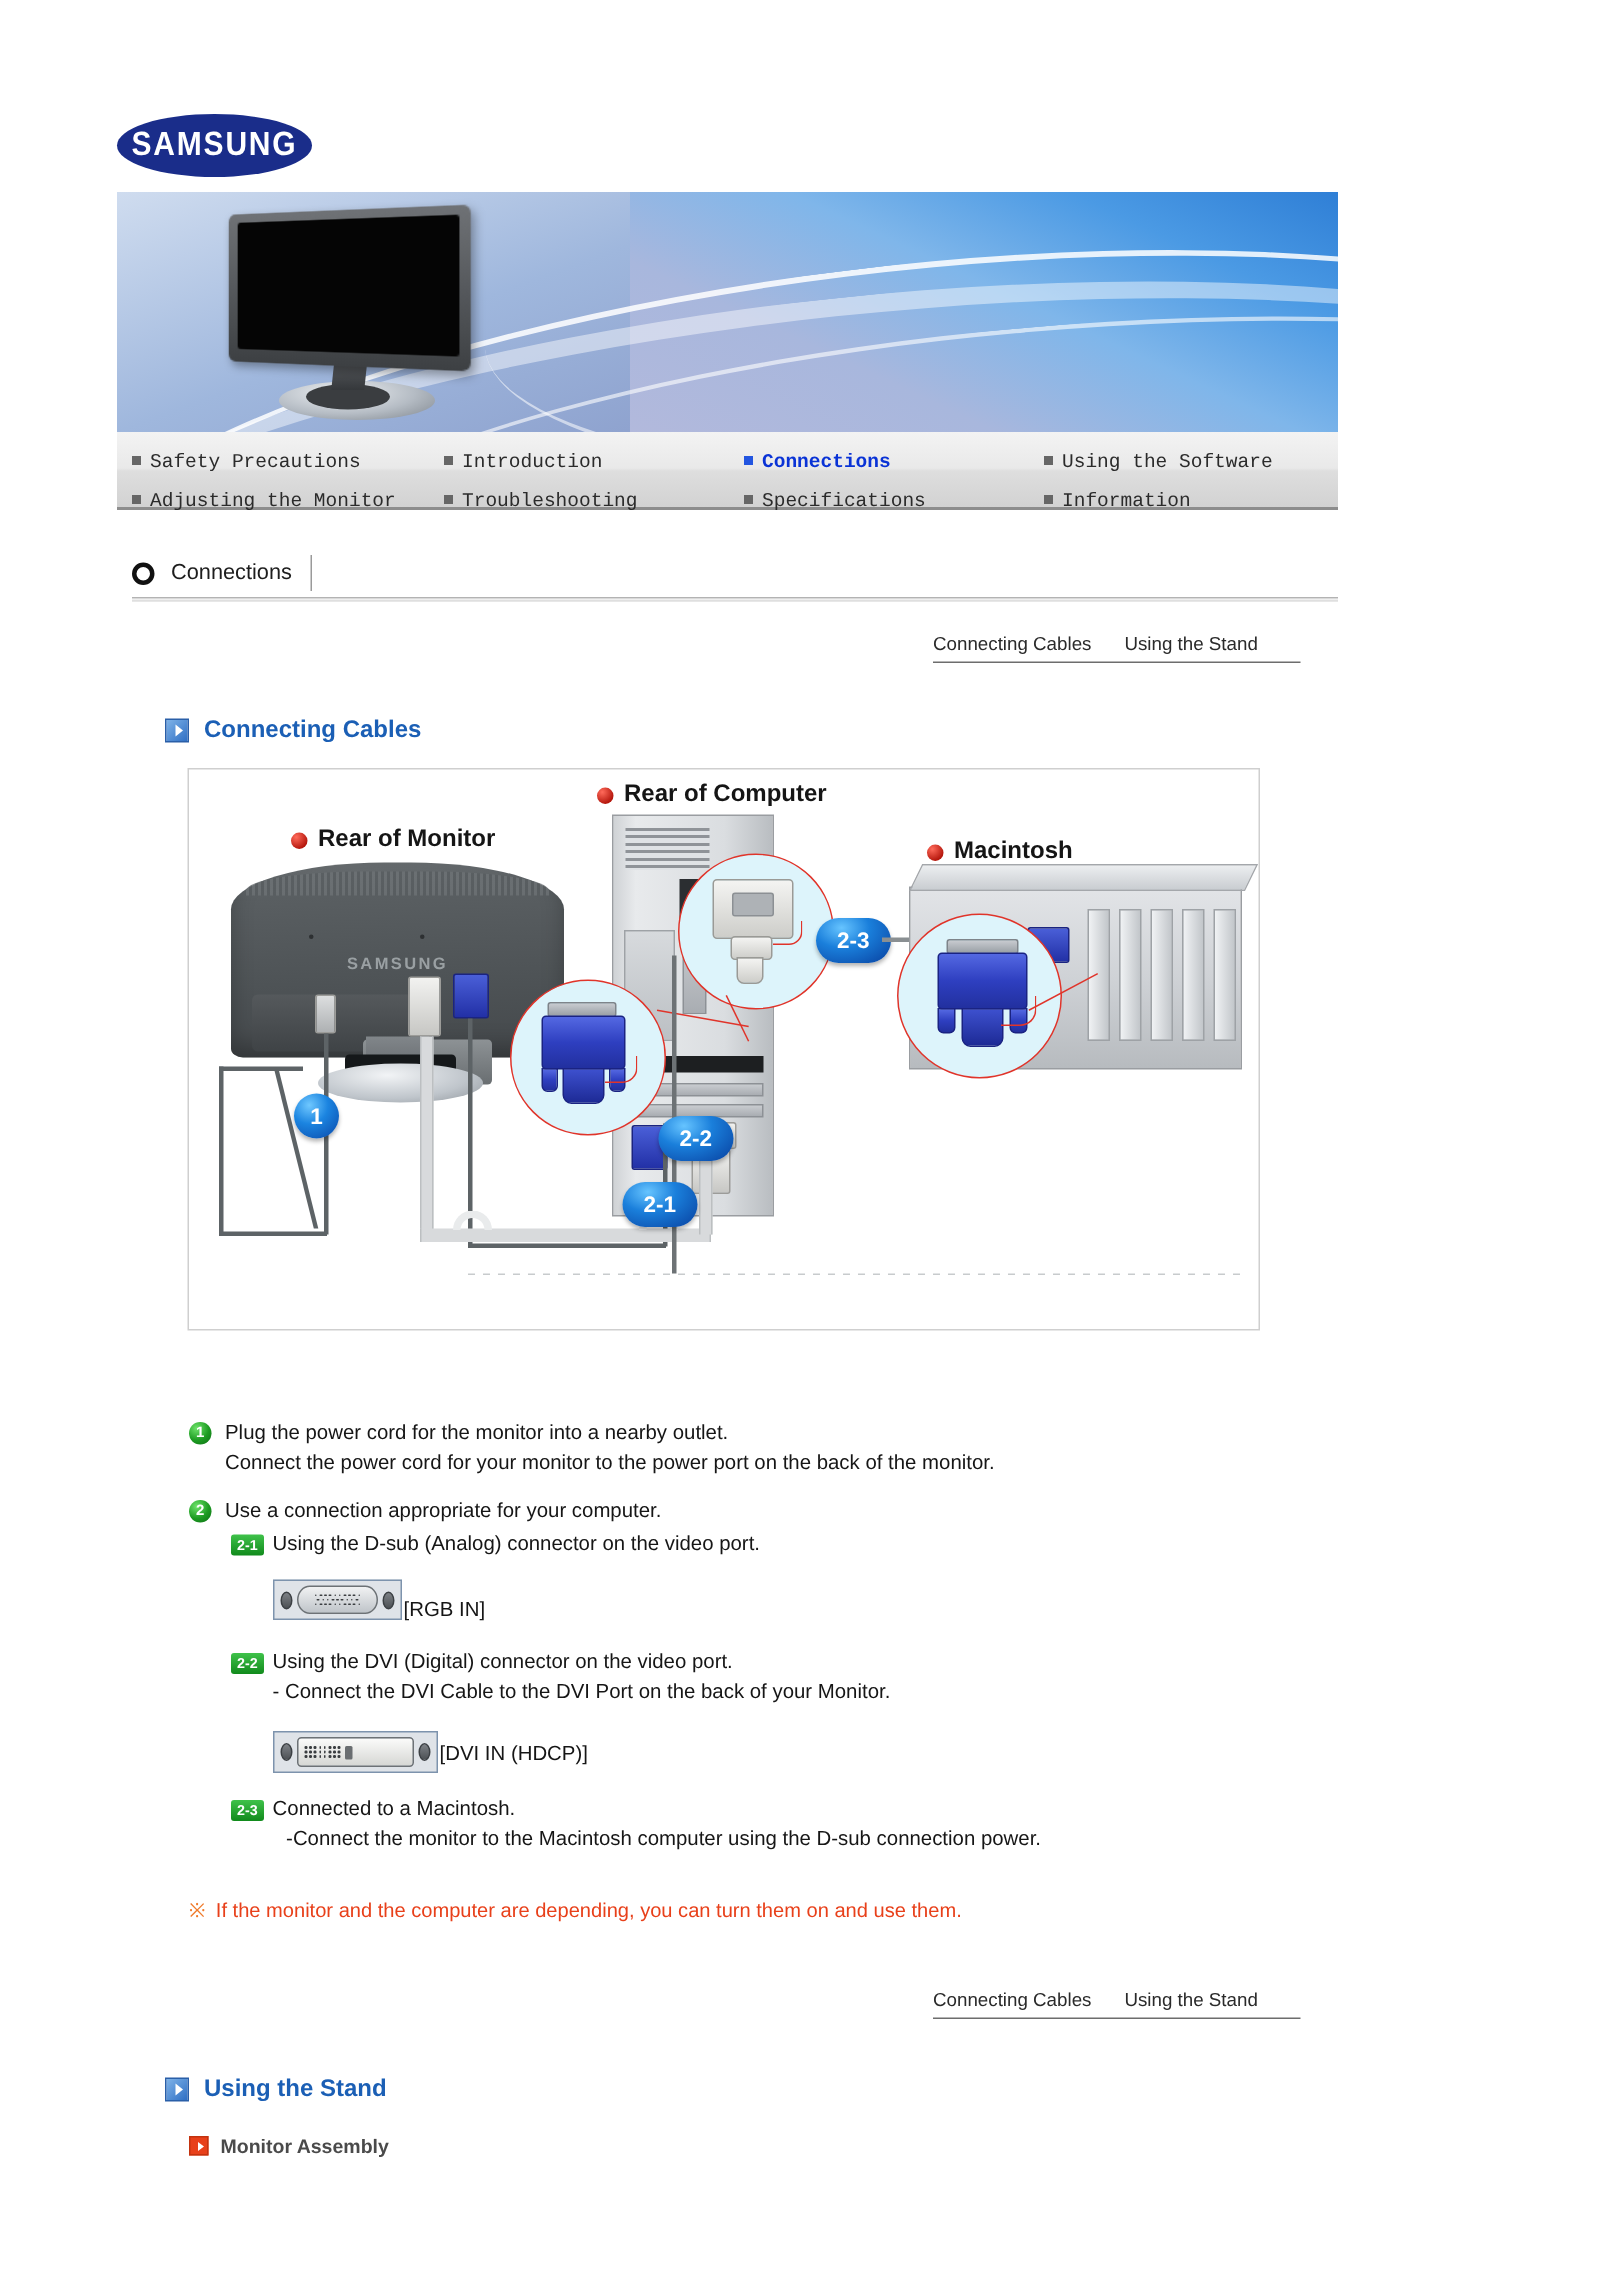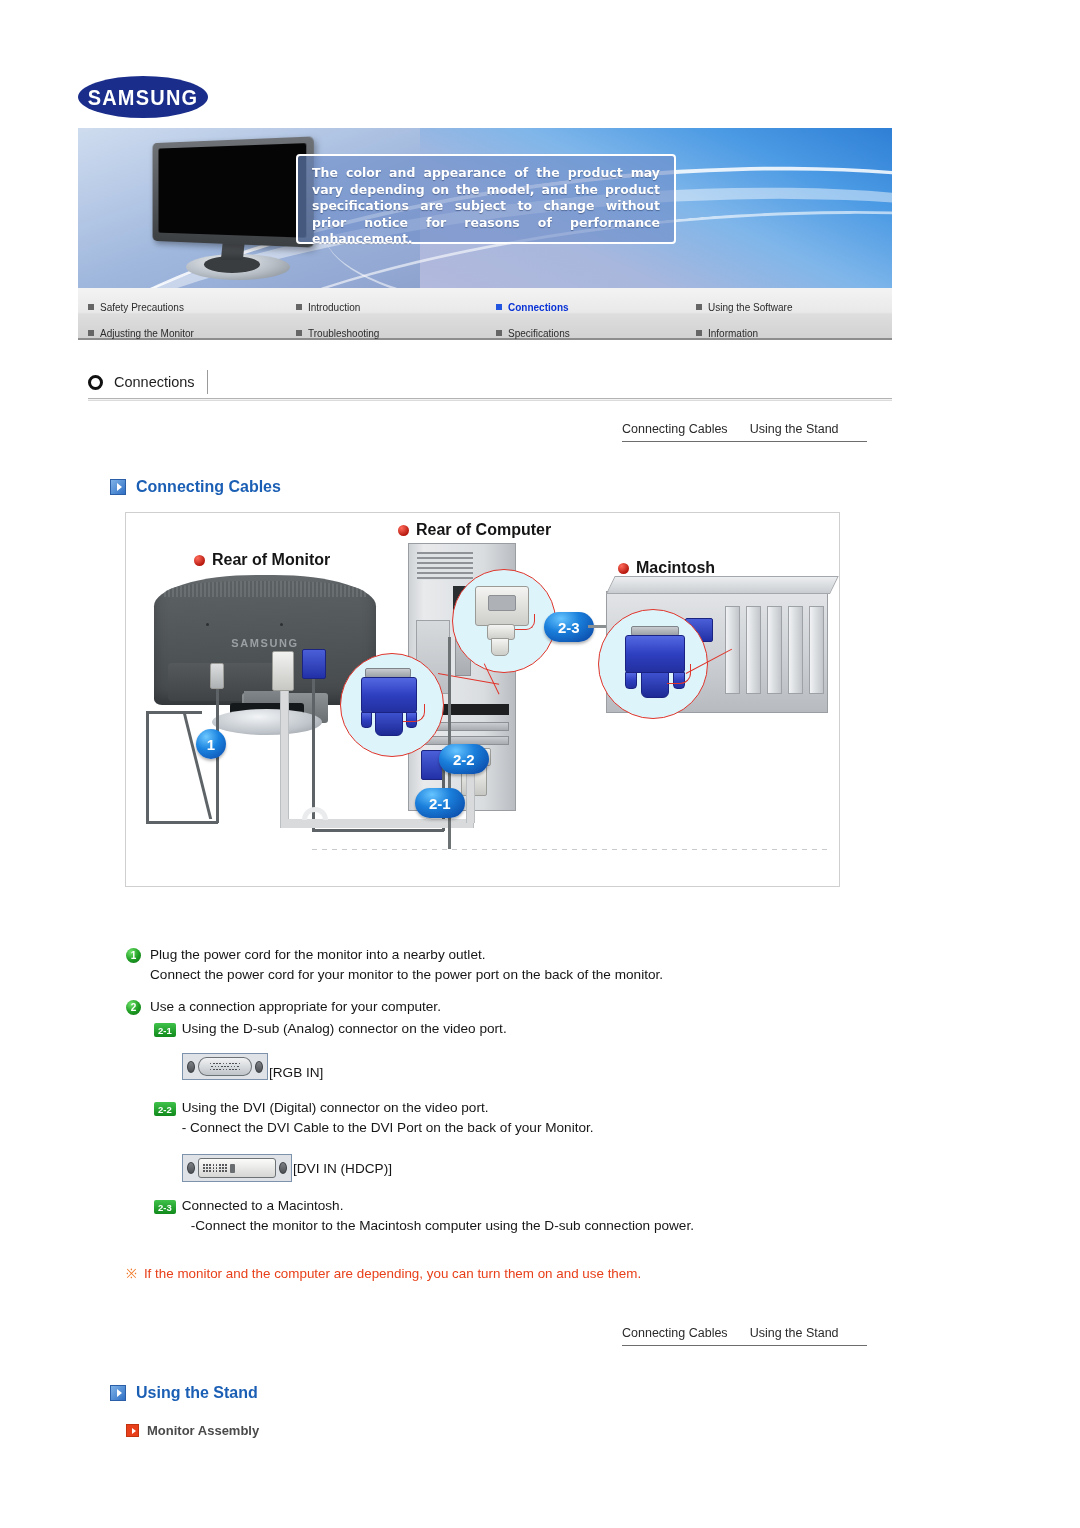--- a/index.html
+++ b/index.html
@@ -123,22 +123,22 @@
   
   .navbar {
     position: absolute; left: 78px; top: 288px;
     width: 814px; height: 52px;
     background: linear-gradient(180deg,#f3f3f3 0%, #e9e9e9 48%, #dedede 52%, #d2d2d2 100%);
     border-bottom: 2px solid #8d8d8d;
   }
   .nav-row { display: flex; height: 26px; align-items: center; }
   .nav-item {
     display: flex; align-items: center; gap: 6px;
-    font-size: 10px; color: #2b2b2b;
-    font-family: Liberation Sans, sans-serif;
+    font-size: 13px; color: #2b2b2b;
+    font-family: Liberation Mono, monospace;
     white-space: nowrap;
   }
   .nav-item .bullet {
     width: 6px; height: 6px; background: #666; display: inline-block;
   }
   .nav-item.active { color: #0a33d6; font-weight: bold; }
   .nav-item.active .bullet { background: #2255e0; }
   .nc1 { width: 218px; padding-left: 10px; }
   .nc2 { width: 200px; }
   .nc3 { width: 200px; }
@@ -492,23 +492,20 @@
 
     <div class="hero-monitor">
       <div class="hm-base"></div>
       <div class="hm-base-dark"></div>
       <div class="hm-neck"></div>
       <div class="hm-bezel">
         <div class="hm-screen"></div>
       </div>
     </div>
 
-    <div class="hero-callout">
-      <p>The color and appearance of the product may vary depending on the model, and the product specifications are subject to change without prior notice for reasons of performance enhancement.</p>
-    </div>
   </div>
 
   <div class="navbar">
     <div class="nav-row" style="margin-top:6px;">
       <div class="nav-item nc1">
         <span class="bullet"></span>
         <span>Safety Precautions</span>
       </div>
       <div class="nav-item nc2">
         <span class="bullet"></span>

